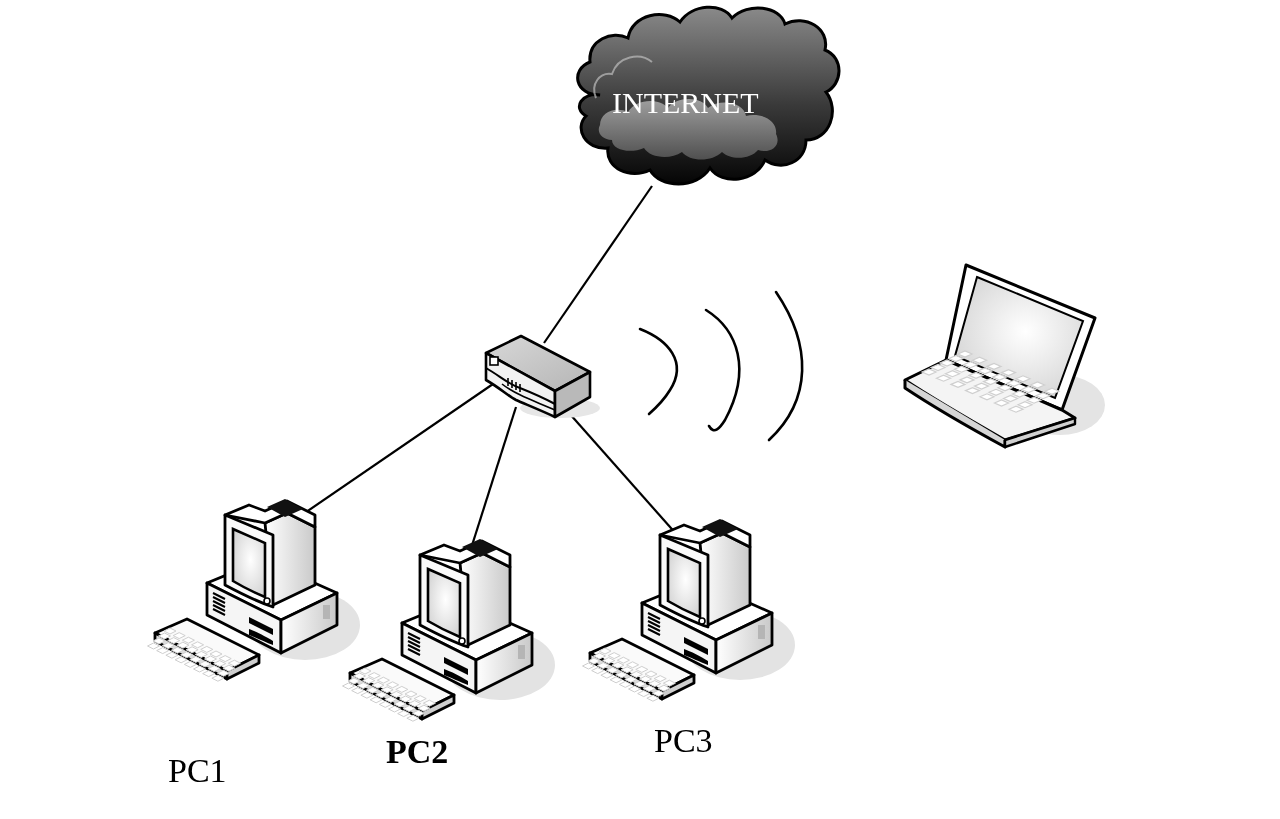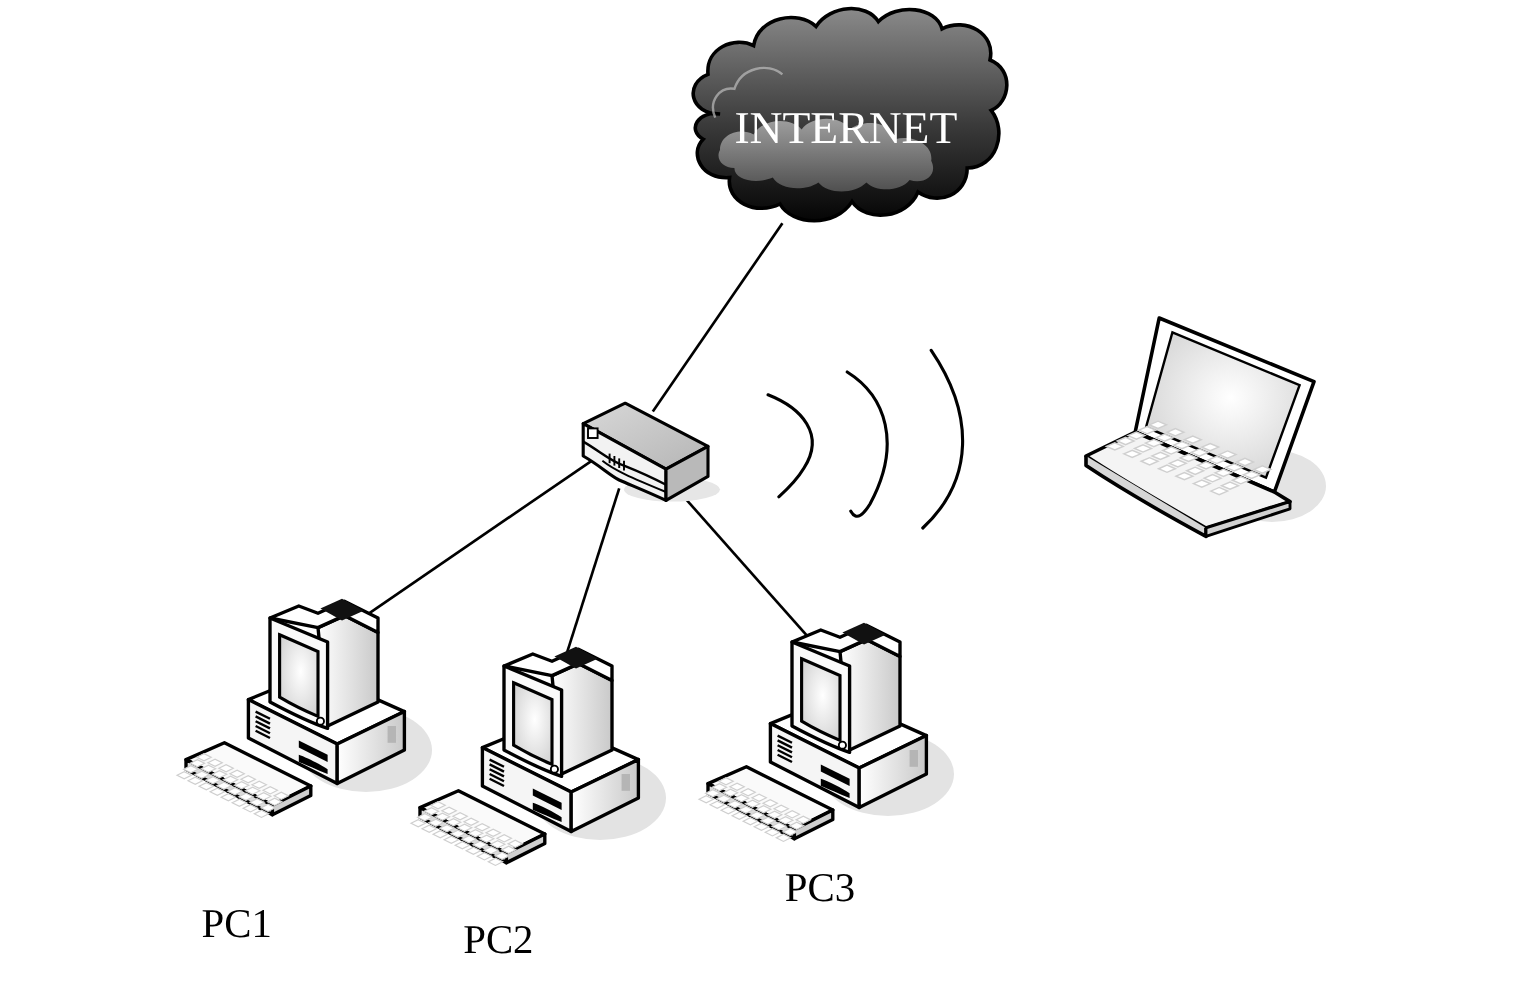--- a/index.html
+++ b/index.html
@@ -1,19 +1,19 @@
 <!DOCTYPE html>
 <html><head>
 <meta charset="utf-8">
 <style>
   html, body { margin: 0; padding: 0; background: #ffffff; }
   body { width: 1280px; height: 819px; overflow: hidden; position: relative; }
   #stage { position: absolute; left: 0; top: 0; width: 1280px; height: 819px; }
   .lbl { position: absolute; font-family: "Liberation Serif", "DejaVu Serif", serif; font-size: 34px; color: #000; line-height: 1; }
-  .cloud-text { position: absolute; font-family: "Liberation Serif", "DejaVu Serif", serif; font-size: 38px; color: #ffffff; line-height: 1; letter-spacing: 0px; }
+  .cloud-text { position: absolute; font-family: "Liberation Serif", "DejaVu Serif", serif; font-size: 30px; color: #ffffff; line-height: 1; letter-spacing: 0px; }
 </style>
 </head>
 <body>
 
 <svg id="stage" width="1280" height="819" viewBox="0 0 1280 819">
   <defs>
     <linearGradient id="cloudGrad" x1="0" y1="0" x2="0" y2="1">
       <stop offset="0" stop-color="#8a8a8a"></stop>
       <stop offset="0.55" stop-color="#3a3a3a"></stop>
       <stop offset="1" stop-color="#050505"></stop>
@@ -297,14 +297,14 @@
           <path d="M47.69999999999999,168.6 l6,-3 l6,3 l-6,3 z"></path>
           <path d="M56.89999999999999,173.2 l6,-3 l6,3 l-6,3 z"></path>
         </g>
       </g>
     </g>
 
   <g></g>
 </svg>
 
 <div class="lbl" style="left:168px;top:754px;">PC1</div>
-<div class="lbl" style="left:386px;top:767px;">PC2</div>
+<div class="lbl" style="left:386px;top:735px;font-weight:bold;">PC2</div>
 <div class="lbl" style="left:654px;top:724px;">PC3</div>
 
 </body></html>

